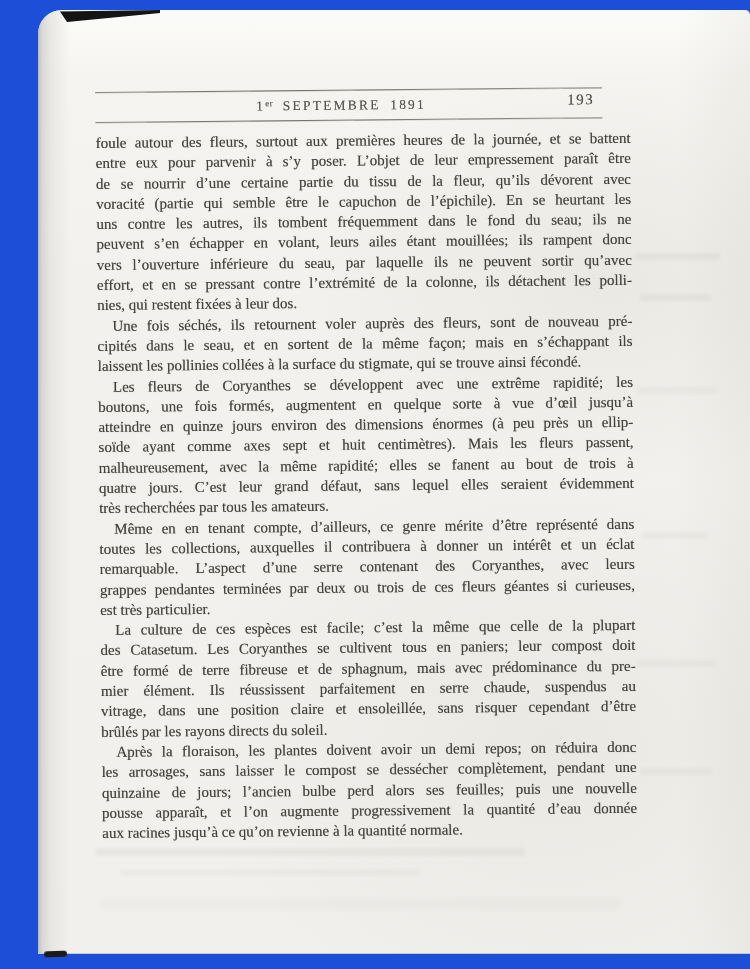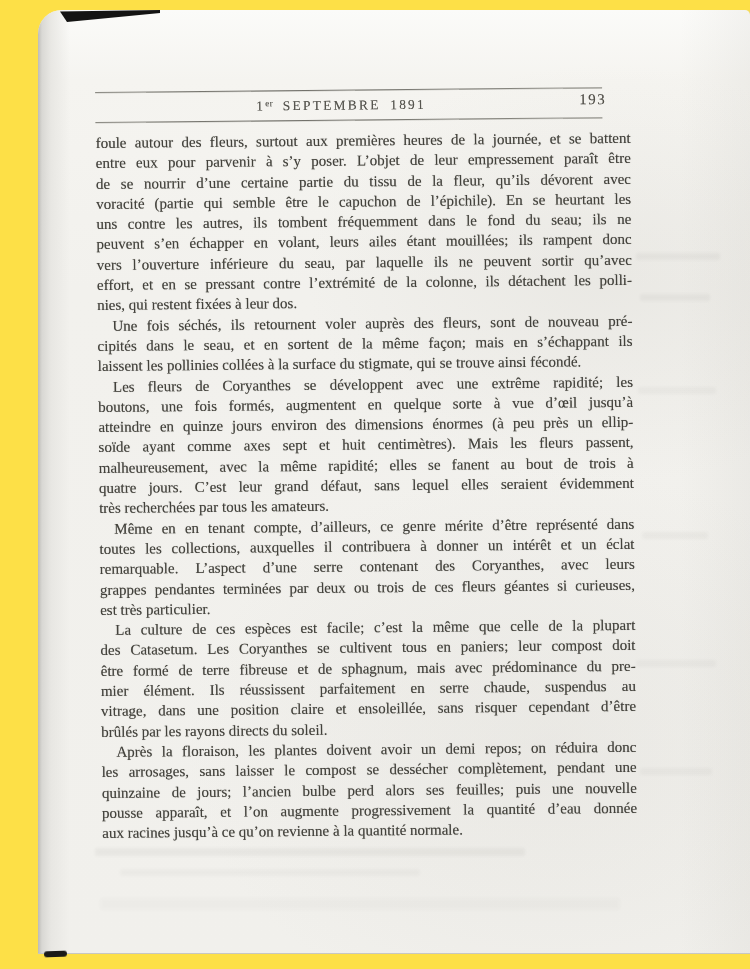--- a/index.html
+++ b/index.html
@@ -5,21 +5,21 @@
   html, body {
     margin: 0; padding: 0;
     width: 750px; height: 969px;
     background: #ffffff;
     overflow: hidden;
     font-family: "Liberation Serif", "DejaVu Serif", serif;
   }
   .scan {
     position: relative;
     width: 750px; height: 969px;
-    background: #fde047;
+    background: #1d4ed8;
   }
   
   .sheet {
     position: absolute;
     left: 38px; top: 10px;
     width: 712px; height: 943px;
     border-radius: 24px 5px 0 0;
     border-bottom: 1px solid #c8c7c2;
     background:
       radial-gradient(430px 300px at 80% 28%, rgba(214,212,206,0.30), rgba(214,212,206,0) 70%),
@@ -80,21 +80,20 @@
   }
   .header-date sup {
     font-size: 9px; letter-spacing: 0.5px;
     vertical-align: 4px;
   }
   .header-page {
     position: absolute; left: 472px; top: 16px;
     font-size: 15px; letter-spacing: 1.5px;
     color: #514f49;
     text-shadow: 0 0 0.6px rgba(81,79,73,0.5);
-    margin-left: 12px;
   }
   .body-text {
     position: absolute; left: 0; top: 53px; width: 535px;
     font-size: 15px;
     text-shadow: 0 0 0.7px rgba(67,66,60,0.55);
   }
   .para { margin: 0; }
   .line {
     height: 20.3px; line-height: 20.3px;
     text-align: justify;

